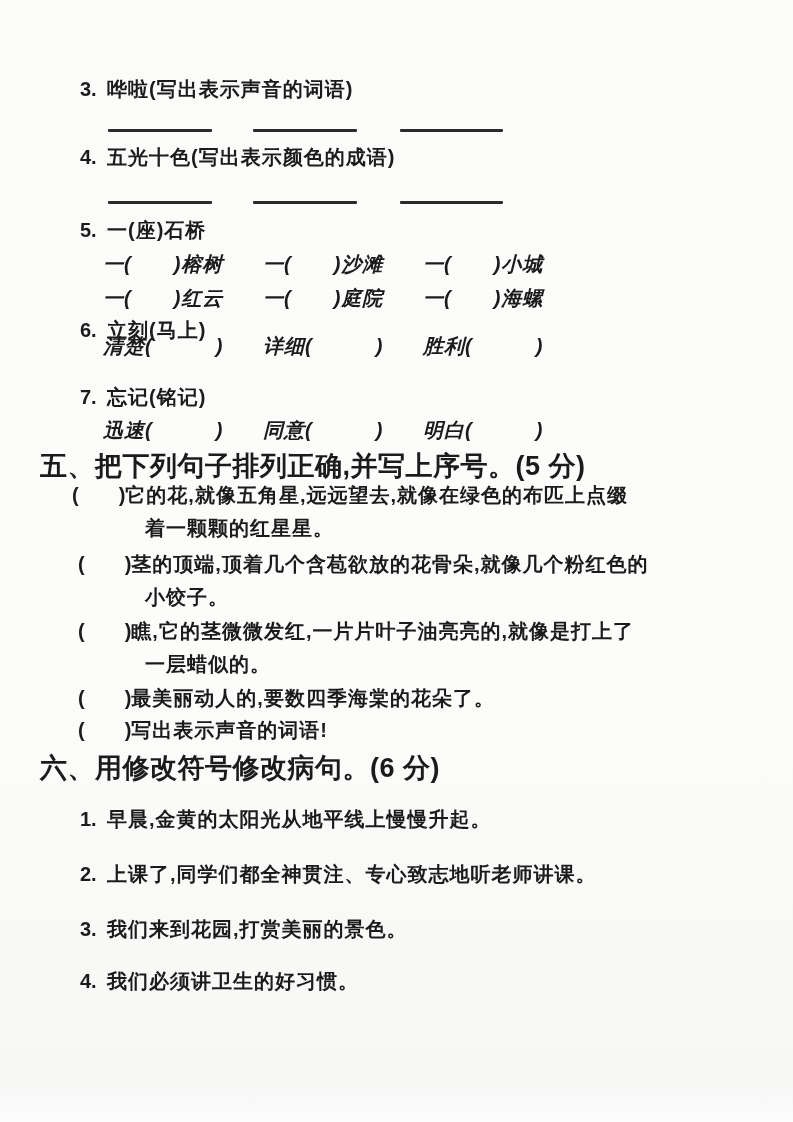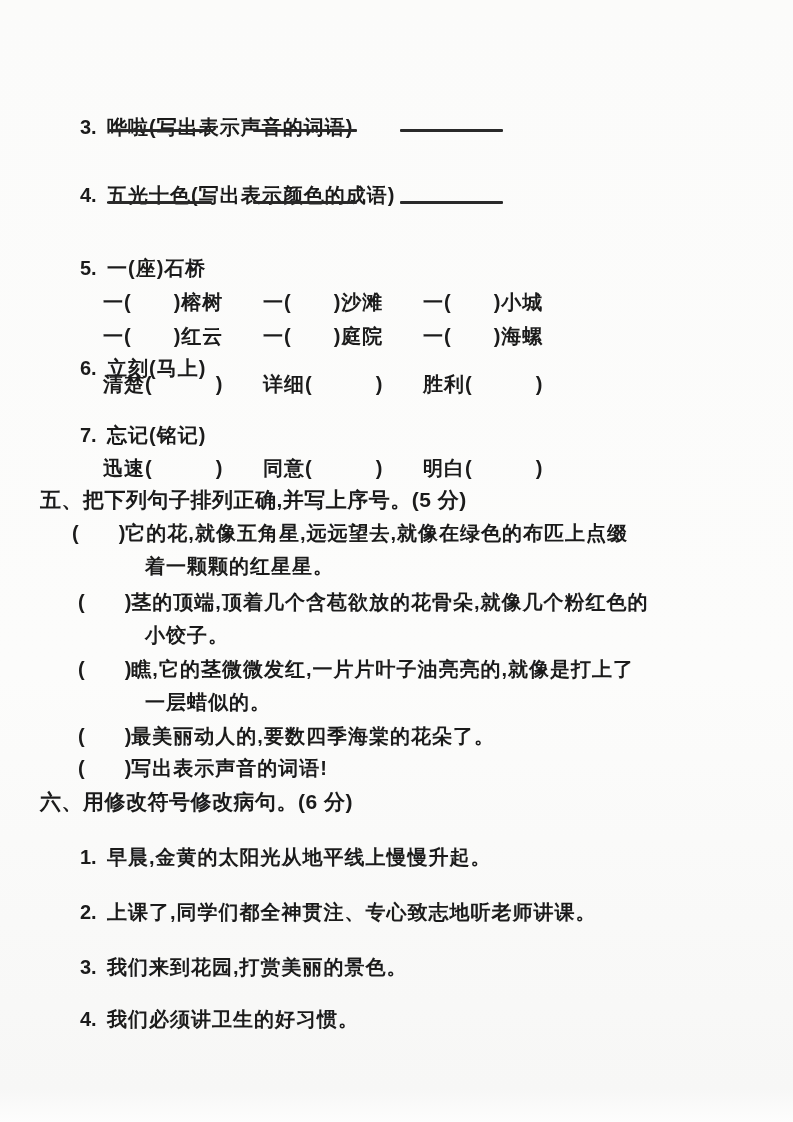--- a/index.html
+++ b/index.html
@@ -15,35 +15,35 @@
     overflow:hidden;
     color:#191919;
   }
   .line {
     position:absolute;
     font-size:20px;
     font-weight:700;
     letter-spacing:1px;
     white-space:nowrap;
     color:#1b1b1b;
-    margin-top:38px;
   }
   .heading {
-    font-size:21px;
+    font-size:27px;
     letter-spacing:0.5px;
   }
   .num {
     display:inline-block;
     width:27px;
     letter-spacing:0;
   }
   .cell {
     display:inline-block;
     width:160px;
     white-space:nowrap;
+    font-style:italic;
   }
   .cell.last { width:auto;text-align:center; }
   .blank {
     position:absolute;
     height:3px;
     background:#2a2a2a;
     border-radius:1px;
   }
   .bracket { letter-spacing:0; }
 </style>

